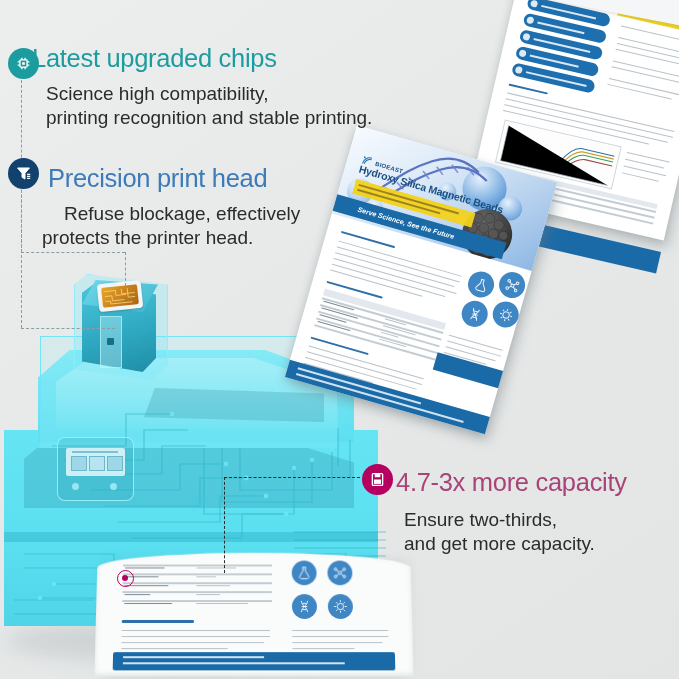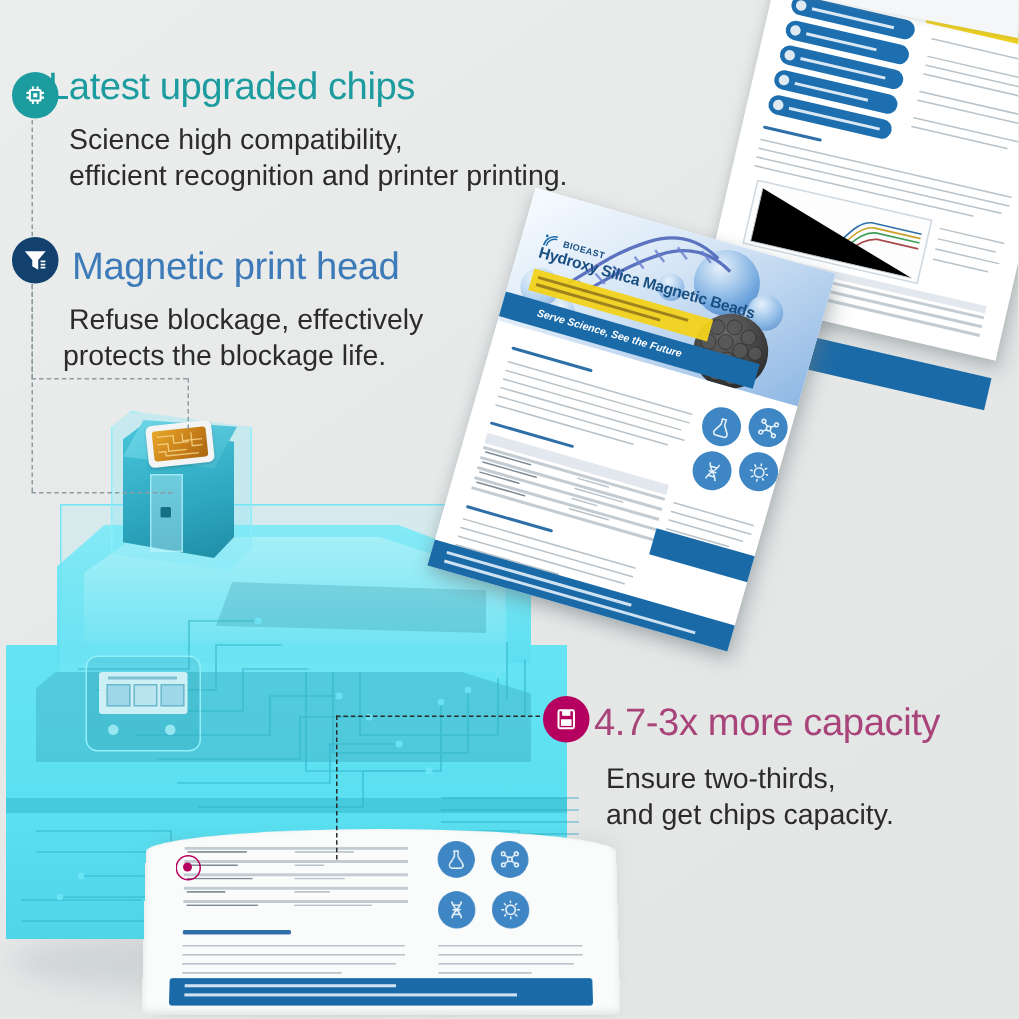--- a/index.html
+++ b/index.html
@@ -498,41 +498,41 @@
   <div class="callout" style="left:0;top:0;">
     <div class="badge" style="left:8px;top:48px;background:#1d9ca0;">
       <svg width="19" height="19" viewBox="0 0 24 24" fill="none" stroke="#ffffff" stroke-width="1.7">
         <rect x="7.5" y="7.5" width="9" height="9" rx="1"></rect>
         <rect x="10.3" y="10.3" width="3.4" height="3.4" rx=".5" fill="#ffffff" stroke="none"></rect>
         <path d="M10 7.5V4.6M14 7.5V4.6M10 16.5v2.9M14 16.5v2.9M7.5 10H4.6M7.5 14H4.6M16.5 10h2.9M16.5 14h2.9"></path>
       </svg>
     </div>
     <div class="c-head" style="left:32px;top:44px;color:#1d9ca0;">Latest upgraded chips</div>
     <div class="c-body" style="left:46px;top:82px;">Science high compatibility,</div>
-    <div class="c-body" style="left:46px;top:106px;">efficient recognition and printer printing.</div>
+    <div class="c-body" style="left:46px;top:106px;">printing recognition and stable printing.</div>
   </div>
 
   <div class="callout" style="left:0;top:0;">
     <div class="badge" style="left:8px;top:158px;background:#13416e;">
       <svg width="19" height="19" viewBox="0 0 24 24" fill="none" stroke="#ffffff" stroke-width="1.7">
         <path d="M4.5 5h15l-5.6 6.6V19l-3.8-2.2v-5.2z" fill="#ffffff" stroke="#ffffff" stroke-width="1.2"></path>
         <path d="M16.5 13h4M16.5 15.6h4M16.5 18.2h4" stroke="#ffffff" stroke-width="1.5"></path>
       </svg>
     </div>
-    <div class="c-head" style="left:48px;top:164px;color:#3d7ab8;">Magnetic print head</div>
-    <div class="c-body" style="left:46px;top:202px;">Refuse blockage, effectively</div>
-    <div class="c-body" style="left:42px;top:226px;">protects the blockage life.</div>
+    <div class="c-head" style="left:48px;top:164px;color:#3d7ab8;">Precision print head</div>
+    <div class="c-body" style="left:64px;top:202px;">Refuse blockage, effectively</div>
+    <div class="c-body" style="left:42px;top:226px;">protects the printer head.</div>
   </div>
 
   <div class="callout" style="left:0;top:0;">
     <div class="badge" style="left:362px;top:464px;background:#b5005f;">
       <svg width="19" height="19" viewBox="0 0 24 24" fill="none" stroke="#ffffff" stroke-width="1.7">
         <rect x="5.5" y="4.5" width="13" height="15" rx="1.2"></rect>
         <rect x="8.5" y="4.5" width="7" height="4.6" fill="#ffffff" stroke="none"></rect>
         <rect x="7.5" y="12" width="9" height="5.6" fill="#ffffff" stroke="none"></rect>
       </svg>
     </div>
     <div class="c-head" style="left:396px;top:468px;color:#a8447a;">4.7-3x more capacity</div>
     <div class="c-body" style="left:404px;top:508px;">Ensure two-thirds,</div>
-    <div class="c-body" style="left:404px;top:532px;">and get chips capacity.</div>
+    <div class="c-body" style="left:404px;top:532px;">and get more capacity.</div>
   </div>
 
 </div>
 
 </body></html>

